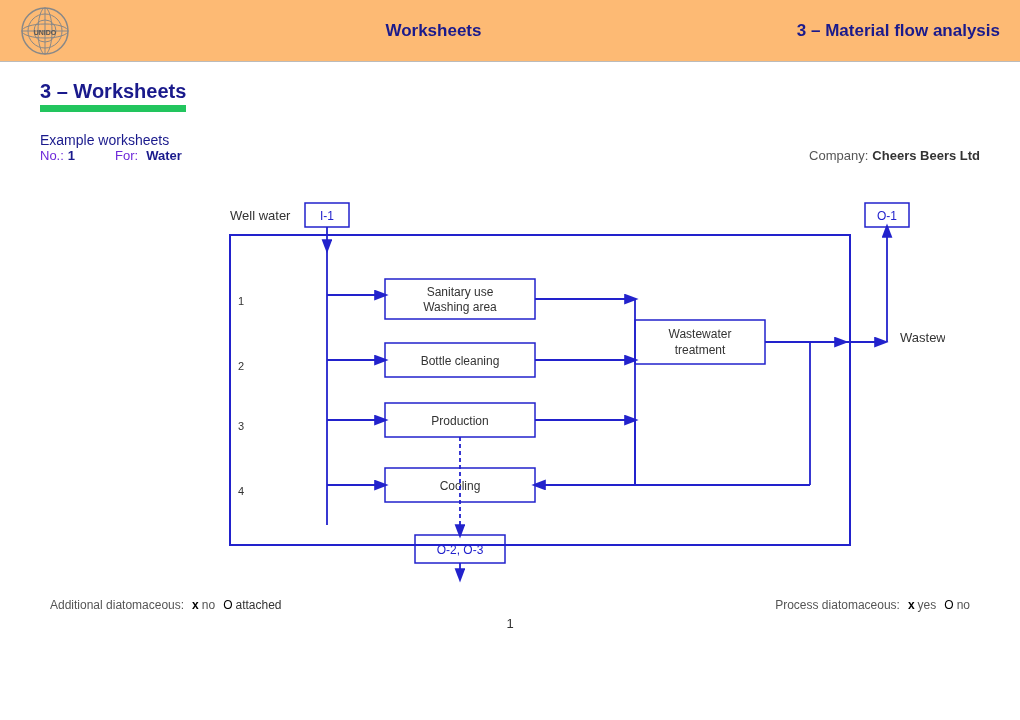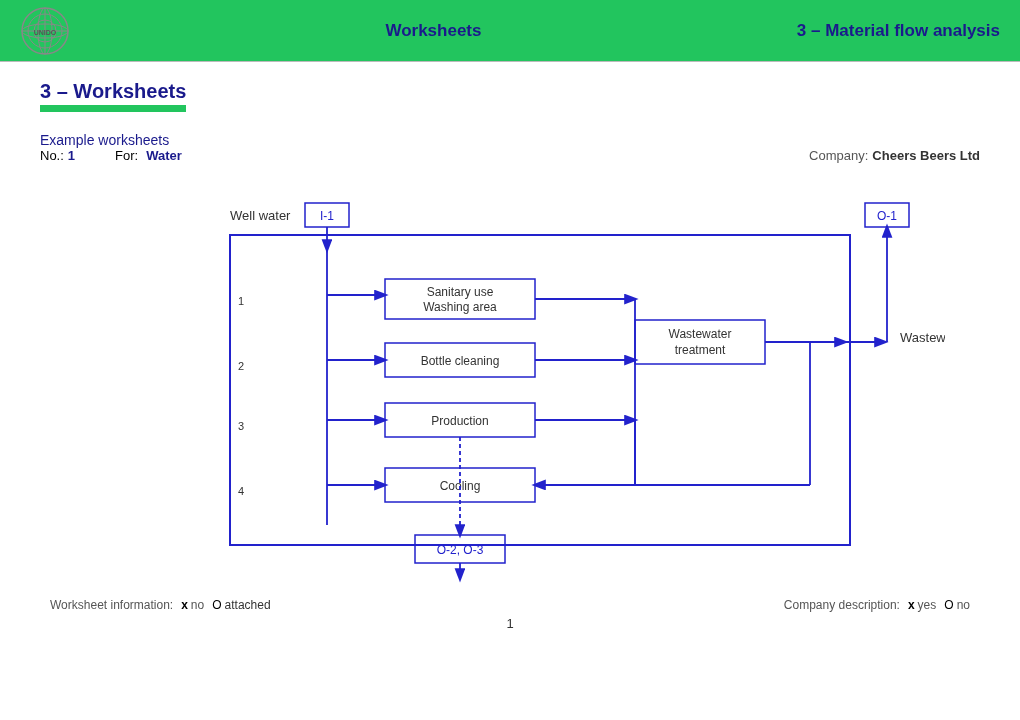--- a/index.html
+++ b/index.html
@@ -8,21 +8,21 @@
       height: 720px;
       background: #fff;
       font-family: Arial, sans-serif;
       font-size: 13px;
       color: #333;
       overflow: hidden;
     }
 
     
     .header {
-      background: #22c55e;
+      background: #fdba74;
       display: flex;
       align-items: center;
       justify-content: space-between;
       padding: 6px 20px;
       height: 62px;
       border-bottom: 1px solid #bbb;
     }
     .header-logo {
       width: 50px;
       height: 50px;
@@ -71,21 +71,21 @@
     .worksheet-title span {
       color: #1a1a8c;
     }
 
     .meta-row {
       display: flex;
       align-items: center;
       margin-bottom: 12px;
       font-size: 13px;
     }
-    .meta-row .meta-label { color: #000000; margin-right: 4px; }
+    .meta-row .meta-label { color: #6d28d9; margin-right: 4px; }
     .meta-row .meta-value { font-weight: bold; color: #1a1a8c; }
     .meta-row .company-label { color: #555; margin-left: auto; margin-right: 4px; }
     .meta-row .company-value { font-weight: bold; color: #333; }
 
     
     .flowchart-container {
       position: relative;
       margin: 0 auto;
       width: 870px;
     }
@@ -245,27 +245,27 @@
 
       <line x1="735" y1="167" x2="735" y2="310" stroke="#2222cc" stroke-width="1.8"></line>
       <line x1="735" y1="310" x2="460" y2="310" stroke="#2222cc" stroke-width="1.8" marker-end="url(#arrowBlue)"></line>
     </svg>
   </div>
 
   
 
   
   <div class="additional-row">
-    <span class="add-label">Worksheet information:</span>
+    <span class="add-label">Additional diatomaceous:</span>
     <span class="x-mark">x</span>
     <span>no</span>
     <span class="circle-o">O</span>
     <span class="att-text">attached</span>
 
-    <span class="process-label">Company description:</span>
+    <span class="process-label">Process diatomaceous:</span>
     <span class="x-mark">x</span>
     <span>yes</span>
     <span class="circle-o">O</span>
     <span>no</span>
   </div>
 
   
   <div class="page-number">1</div>
 
 </div>

